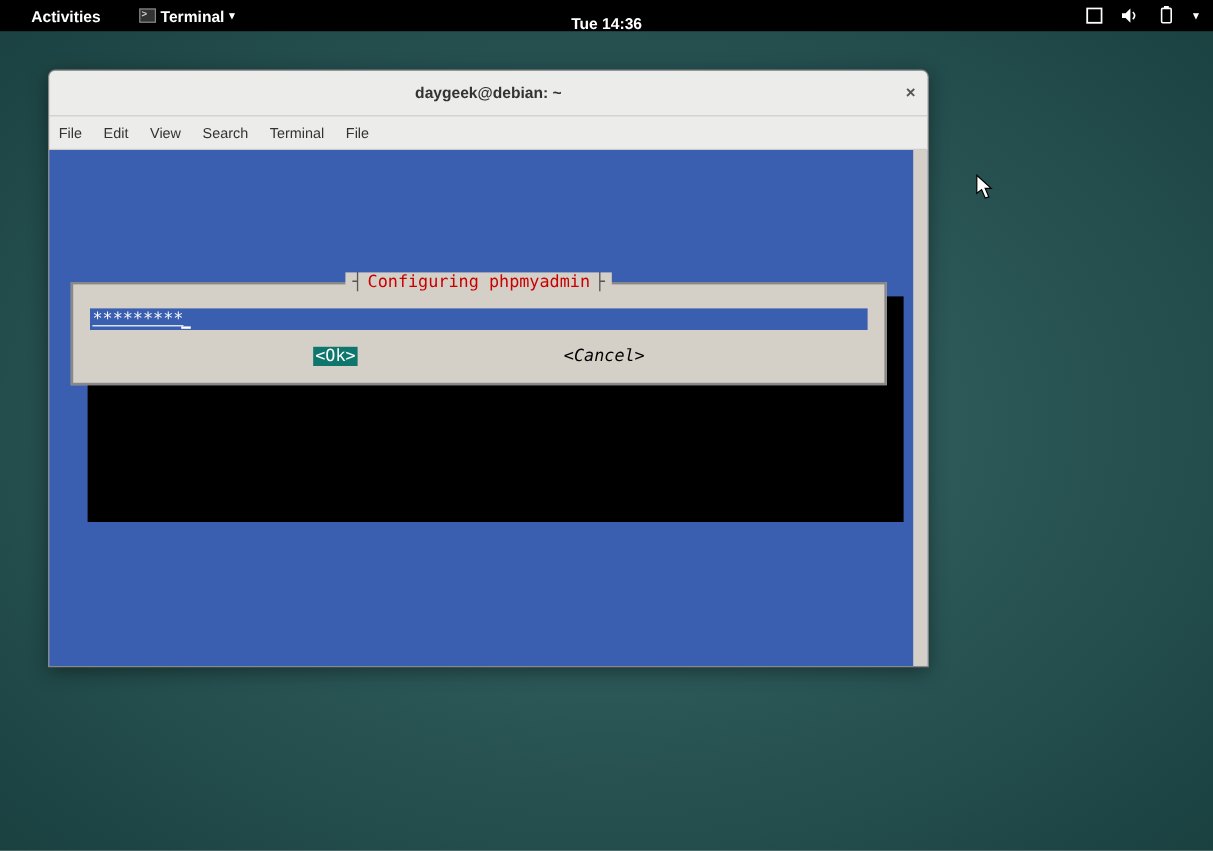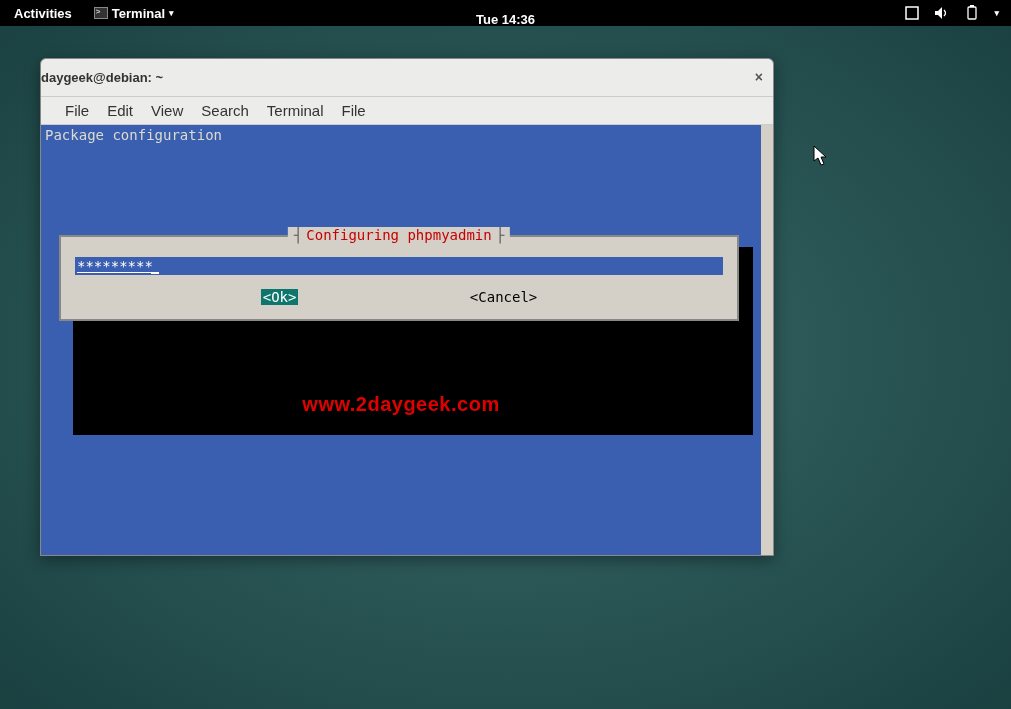--- a/index.html
+++ b/index.html
@@ -16,21 +16,21 @@
     .topbar {
       height: 26px;
       background: #000;
       color: #fff;
       display: flex;
       align-items: center;
       font-size: 13px;
       font-weight: bold;
       position: relative;
     }
-    .topbar-left { display: flex; align-items: center; gap: 10px; padding-left: 8px; }
+    .topbar-left { display: flex; align-items: center; gap: 20px; padding-left: 20px; }
     .activities { padding: 0 6px; cursor: pointer; }
     .app-indicator { display: flex; align-items: center; gap: 4px; padding: 0 6px; cursor: pointer; }
     .terminal-icon-small {
       width: 14px; height: 12px;
       background: #333; border: 1px solid #888;
       position: relative;
     }
     .terminal-icon-small::before {
       content: '>'; color: #ccc; font-size: 8px; position: absolute; left: 1px; top: -1px;
     }
@@ -54,42 +54,43 @@
       width: 734px;
       background: #ececea;
       border: 1px solid #888;
       border-radius: 6px 6px 0 0;
       box-shadow: 0 4px 16px rgba(0,0,0,0.4);
     }
     .titlebar {
       height: 38px;
       display: flex;
       align-items: center;
+      justify-content: center;
       position: relative;
       border-bottom: 1px solid #ccc;
       font-weight: bold;
       font-size: 13px;
       color: #333;
     }
     .close-btn {
       position: absolute;
       right: 10px;
       top: 10px;
       font-size: 14px;
       color: #555;
       cursor: pointer;
       font-weight: bold;
     }
     .menubar {
       height: 28px;
       display: flex;
       align-items: center;
       gap: 18px;
-      padding: 0 24px;
-      font-size: 15px;
+      padding: 0 8px;
+      font-size: 12px;
       color: #333;
       border-bottom: 1px solid #ccc;
     }
     .menu-item { cursor: pointer; }
 
     
     .terminal-body {
       background: #3b5fb0;
       padding: 0;
       height: 430px;
@@ -174,20 +175,21 @@
       margin-top: 14px;
       padding: 0 100px;
     }
     .btn-ok {
       background: #0f766e;
       color: #fff;
       padding: 0 2px;
     }
     .btn-cancel {
       color: #000;
+      font-style: italic;
     }
     .watermark {
       position: absolute;
       left: 50%;
       transform: translateX(-50%);
       top: 268px;
       color: #e00000;
       font-weight: bold;
       font-size: 20px;
       font-family: sans-serif;
@@ -247,37 +249,35 @@
     <span class="menu-item">File</span>
     <span class="menu-item">Edit</span>
     <span class="menu-item">View</span>
     <span class="menu-item">Search</span>
     <span class="menu-item">Terminal</span>
     <span class="menu-item">File</span>
   </div>
   <div class="terminal-body">
     <div class="scrollbar-track"></div>
     <div class="terminal-content">
-      <div class="pkg-config-label">Package configuration</div>
 
       <div class="dialog-shadow"></div>
 
       <div class="dialog">
         <div class="dialog-title-wrap">
           <span class="dialog-title-bar">┤</span>
           <span class="dialog-title">Configuring phpmyadmin</span>
           <span class="dialog-title-bar">├</span>
         </div>
         <div class="password-field"><span class="typed">*********</span><span class="cursor-underline"></span></div>
         <div class="dialog-buttons">
           <span class="btn-ok">&lt;Ok&gt;</span>
           <span class="btn-cancel">&lt;Cancel&gt;</span>
         </div>
       </div>
 
-      <div class="watermark">www.2daygeek.com</div>
     </div>
   </div>
 </div>
 
 <svg class="mouse-cursor" viewBox="0 0 16 22">
   <path d="M1 1 L1 16 L5 13 L8 20 L11 19 L8 12 L13 12 Z" fill="#fff" stroke="#000" stroke-width="1"></path>
 </svg>
 
 </body></html>

